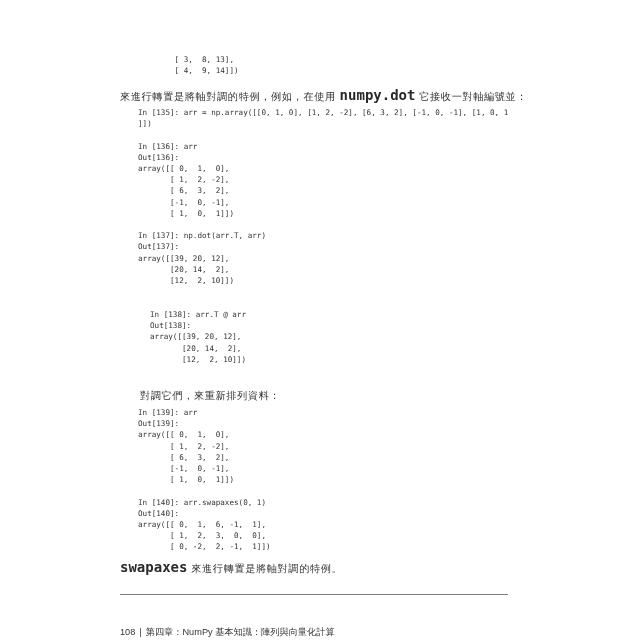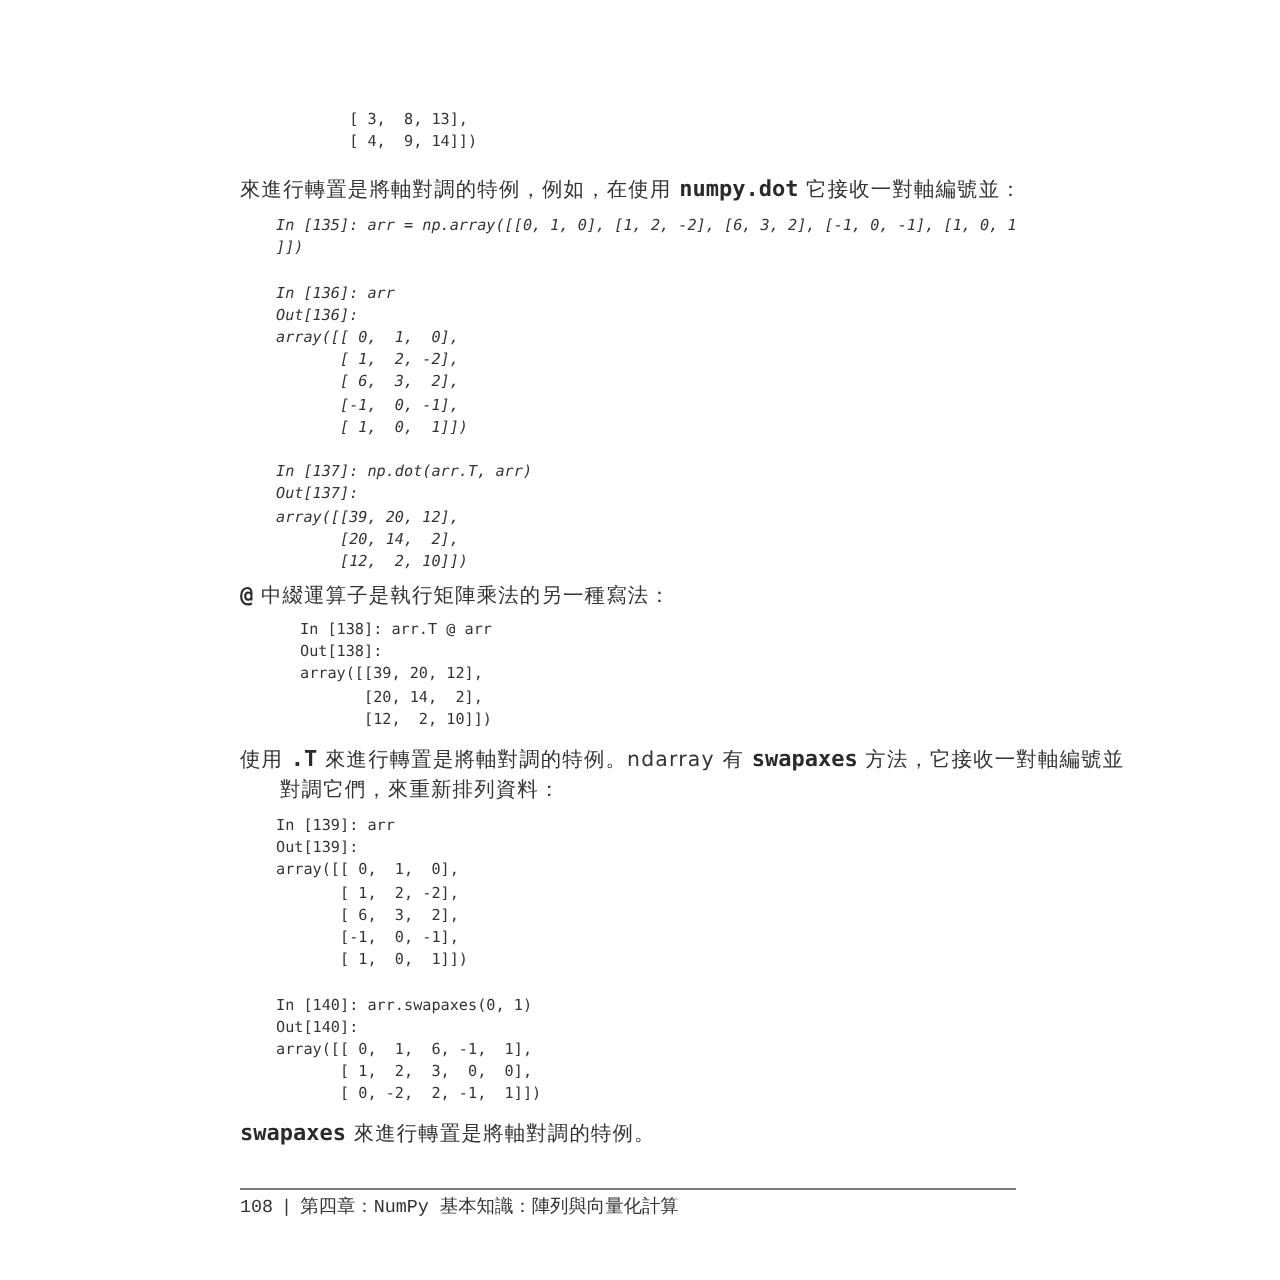--- a/index.html
+++ b/index.html
@@ -35,87 +35,81 @@
       left: 120px;
       font-family: "DejaVu Sans", "Liberation Sans", sans-serif;
       font-size: 10.2px;
       line-height: 16px;
       color: #333333;
       white-space: nowrap;
       letter-spacing: 0.6px;
     }
     .para .mono {
       font-family: "DejaVu Sans Mono", "Liberation Mono", monospace;
-      font-size: 11px;
+      font-size: 14px;
       letter-spacing: 0;
       font-weight: bold;
       color: #2a2a2a;
     }
     .footer-rule {
       position: absolute;
       left: 120px;
       top: 594px;
       width: 388px;
       height: 0;
       border-top: 1px solid #7a7a7a;
     }
     .footer {
       position: absolute;
       left: 120px;
-      top: 598px;
-      font-family: Liberation Mono, monospace;
+      top: 626px;
+      font-family: Liberation Sans, sans-serif;
       font-size: 9.2px;
       line-height: 12px;
       color: #333333;
       white-space: nowrap;
     }
     .footer .sep { padding: 0 4px; }
   </style>
 </head>
 <body>
 
 <div class="page">
 
   <pre class="code" style="left:138px; top:54px;">        [ 3,  8, 13],
         [ 4,  9, 14]])</pre>
 
   <div class="para" style="top:87px;">
     <span>來進行轉置是將軸對調的特例，例如，在使用 </span><span class="mono">numpy.dot</span><span> 它接收一對軸編號並：</span>
   </div>
 
-  <pre class="code" style="left:138px; top:107px;font-style:italic;">In [135]: arr = np.array([[0, 1, 0], [1, 2, -2], [6, 3, 2], [-1, 0, -1], [1, 0, 1
+  <pre class="code" style="left:138px; top:107px;">In [135]: arr = np.array([[0, 1, 0], [1, 2, -2], [6, 3, 2], [-1, 0, -1], [1, 0, 1
 ]])
 
 In [136]: arr
 Out[136]:
 array([[ 0,  1,  0],
        [ 1,  2, -2],
        [ 6,  3,  2],
        [-1,  0, -1],
        [ 1,  0,  1]])
 
 In [137]: np.dot(arr.T, arr)
 Out[137]:
 array([[39, 20, 12],
        [20, 14,  2],
        [12,  2, 10]])</pre>
 
-  <div class="para" style="top:290px;">
-    <span class="mono">@</span><span> 中綴運算子是執行矩陣乘法的另一種寫法：</span>
-  </div>
 
   <pre class="code" style="left:150px; top:309px;">In [138]: arr.T @ arr
 Out[138]:
 array([[39, 20, 12],
        [20, 14,  2],
        [12,  2, 10]])</pre>
 
-  <div class="para" style="top:372px;">
-    <span>使用 </span><span class="mono">.T</span><span> 來進行轉置是將軸對調的特例。ndarray 有 </span><span class="mono">swapaxes</span><span> 方法，它接收一對軸編號並</span>
-  </div>
   <div class="para" style="top:388px;margin-left:20px;">
     <span>對調它們，來重新排列資料：</span>
   </div>
 
   <pre class="code" style="left:138px; top:407px;">In [139]: arr
 Out[139]:
 array([[ 0,  1,  0],
        [ 1,  2, -2],
        [ 6,  3,  2],
        [-1,  0, -1],

